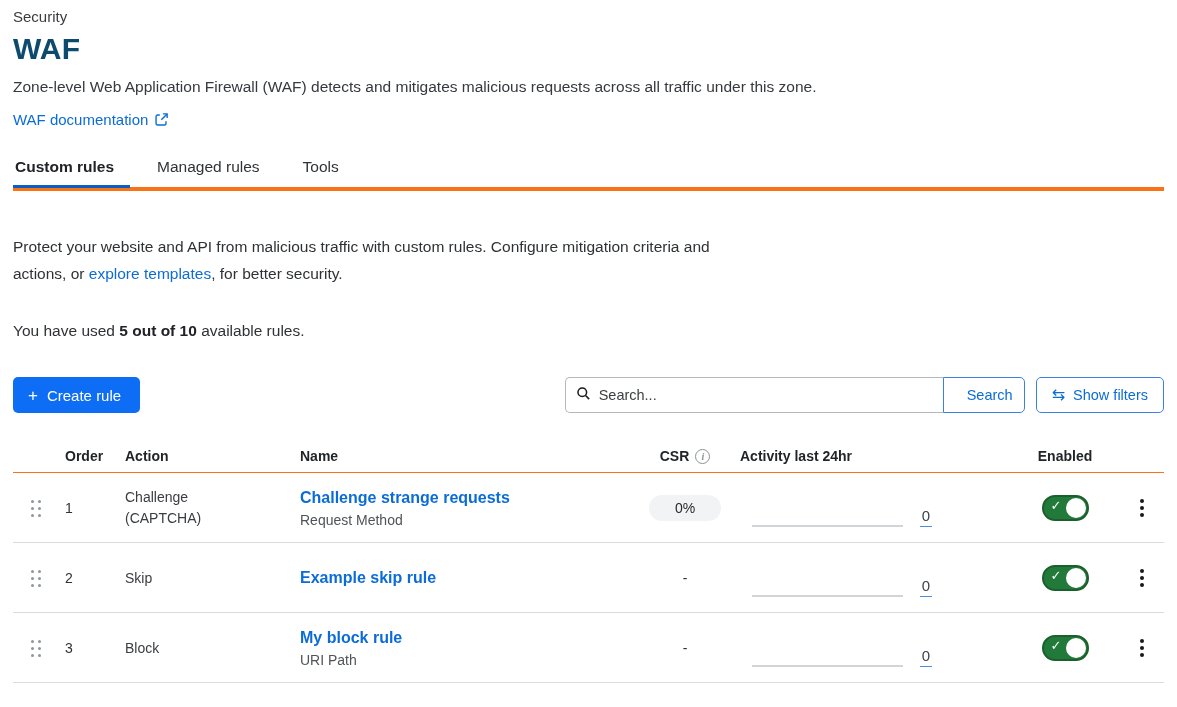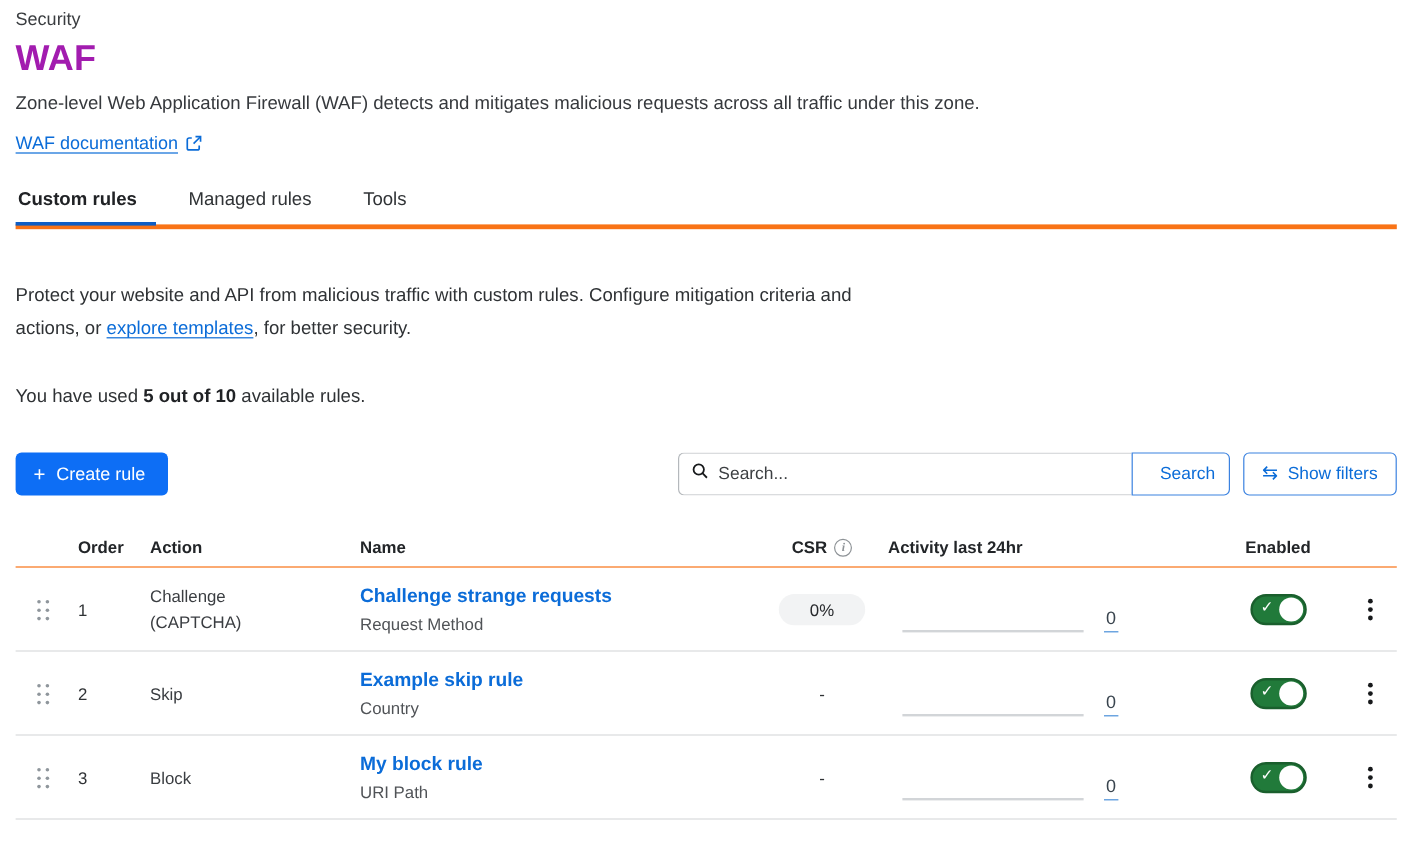--- a/index.html
+++ b/index.html
@@ -6,24 +6,24 @@
   html, body { width: 1177px; height: 707px; background: #fff; }
   body {
     font-family: "Liberation Sans", "DejaVu Sans", sans-serif;
     color: #2c2e30;
     overflow: hidden;
   }
   .page { padding: 6px 13px 0 13px; width: 1177px; }
 
   
   .breadcrumb { font-size: 15px; color: #3a3d40; padding-top: 2px; }
-  .title { font-size: 30px; font-weight: 700; color: #a21caf; margin-top: 7px; letter-spacing: 0.2px; }
+  .title { font-size: 30px; font-weight: 700; color: #0c4a6e; margin-top: 7px; letter-spacing: 0.2px; }
   .description { font-size: 15.5px; color: #36393d; margin-top: 12px; }
   .doc-row { margin-top: 15px; display: flex; align-items: center; gap: 6px; }
-  a.link { color: #0b6cd8; text-decoration: underline; text-underline-offset: 3px; cursor: pointer; }
+  a.link { color: #0b6cd8; text-underline-offset: 3px; cursor: pointer; }
   .doc-row a { font-size: 15px; }
   .ext-icon svg { display: block; }
 
   
   .tabs { margin-top: 30px; display: flex; border-bottom: 4px solid #f97316; }
   .tab { font-size: 15.5px; color: #303336; padding: 0 2px 11px 2px; margin-right: 39px; cursor: pointer; position: relative; }
   .tab.active { font-weight: 700; color: #202225; }
   .tab.active::after { content: ""; position: absolute; left: 0; right: -14px; bottom: -1px; height: 3px; background: #0e5dc4; }
 
   
@@ -221,21 +221,20 @@
           <i></i>
           <i></i>
           <i></i>
           <i></i>
           <i></i>
         </div>
       <div class="cell-order">2</div>
       <div class="cell-action">Skip</div>
       <div class="cell-name">
         <a class="rule-link">Example skip rule</a>
-        <div class="rule-field">Country</div>
       </div>
       <div class="cell-csr">-</div>
       <div class="cell-activity">
         <div class="sparkline"></div>
         <a class="activity-value">0</a>
       </div>
       <div class="cell-enabled">
         <span class="toggle">
           <span class="check">✓</span>
           <span class="knob"></span>

